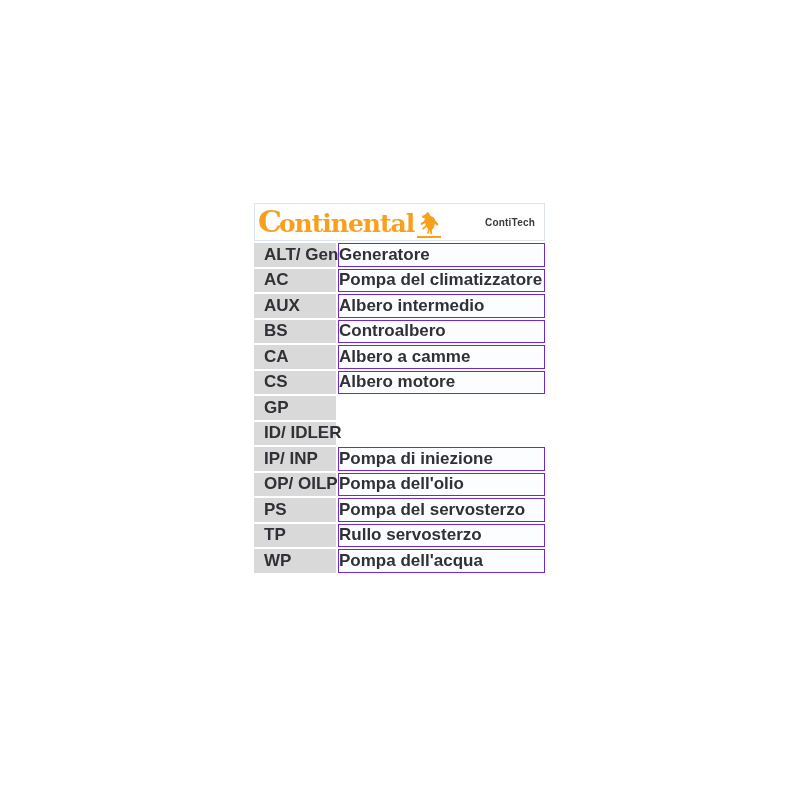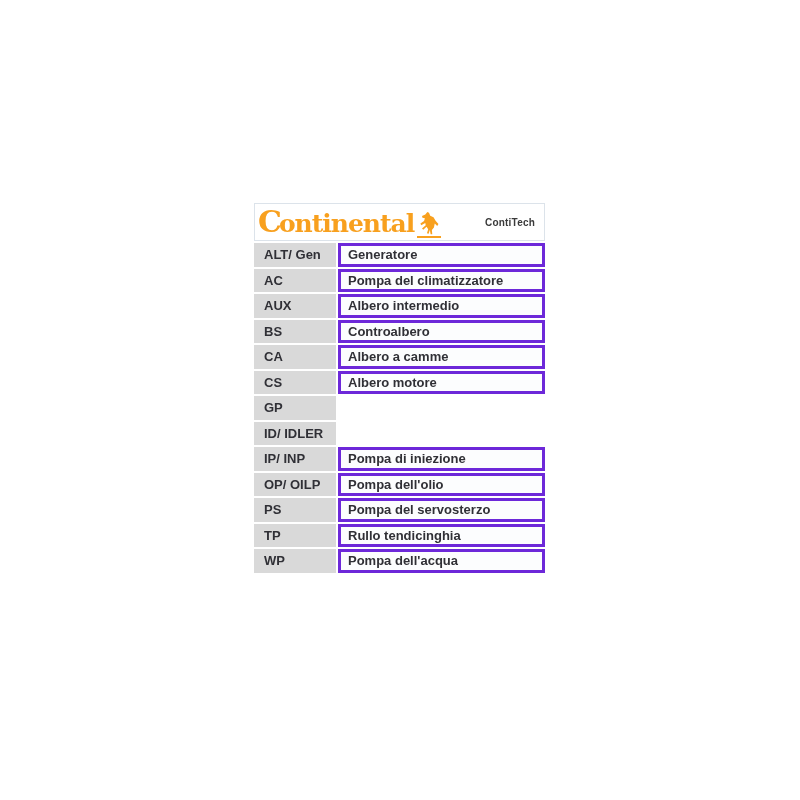--- a/index.html
+++ b/index.html
@@ -68,38 +68,37 @@
   }
   .rows { width: 100%; }
   .row {
     display: flex;
     height: 23.5px;
     margin-bottom: 2px;
   }
   .cell {
     display: flex;
     align-items: center;
-    font-size: 13px;
+    font-size: 17px;
     font-weight: bold;
     color: #303036;
     box-sizing: border-box;
     white-space: nowrap;
   }
   .abbr {
     width: 82px;
     flex: none;
     background: #d9d9d9;
     padding-left: 10px;
   }
   .desc {
     flex: 1;
     margin-left: 2px;
     background: #fcfdfe;
-    border: 3px solid #6d28d9;
-    padding-left: 7px;
+    border: 1px solid #6d28d9;
   }
 </style>
 </head>
 <body>
 
 <div class="canvas">
   <div class="legend">
 
     <div class="brand-header">
       <div class="logo">
@@ -164,21 +163,21 @@
     <div class="cell desc">Pompa dell'olio</div>
   </div>
 
   <div class="row">
     <div class="cell abbr">PS</div>
     <div class="cell desc">Pompa del servosterzo</div>
   </div>
 
   <div class="row">
     <div class="cell abbr">TP</div>
-    <div class="cell desc">Rullo tendicinghia</div>
+    <div class="cell desc">Rullo servosterzo</div>
   </div>
 
   <div class="row">
     <div class="cell abbr">WP</div>
     <div class="cell desc">Pompa dell'acqua</div>
   </div>
 </div>
   </div>
 </div>
 

